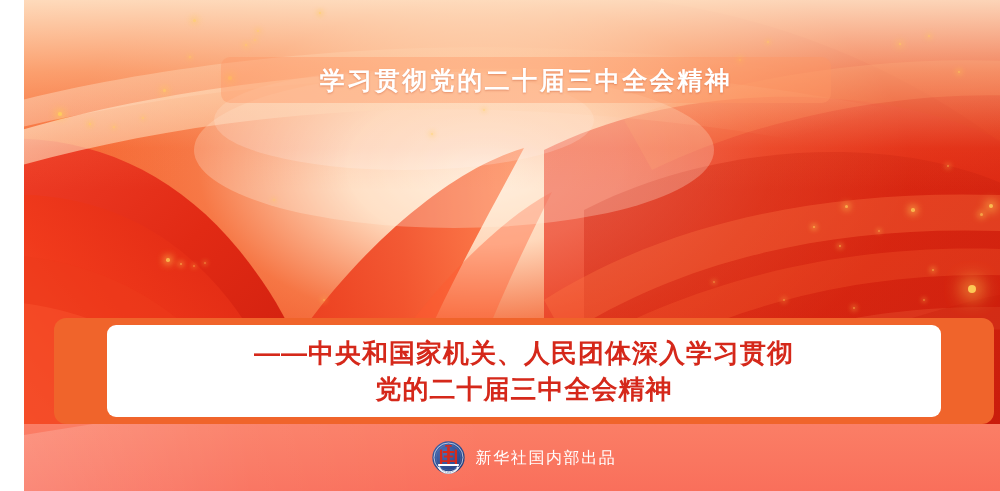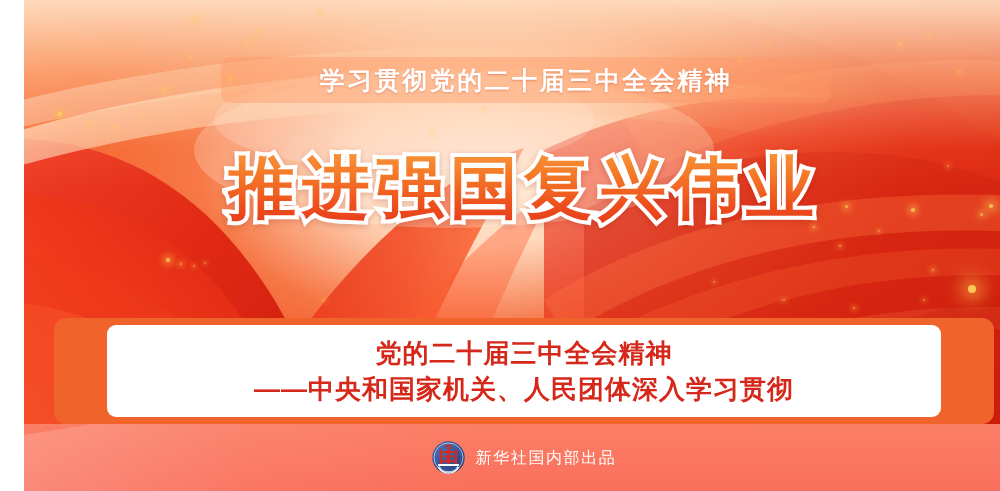--- a/index.html
+++ b/index.html
@@ -248,30 +248,26 @@
       <div class="sp" style="left: 828.8px; top: 306.8px; width: 2.4px; height: 2.4px; opacity: 0.55; background: rgb(255, 210, 90); box-shadow: rgba(255, 200, 80, 0.75) 0px 0px 5.3px 1.9px;"></div>
       <div class="sp" style="left: 249px; top: 199px; width: 2px; height: 2px; opacity: 0.4; background: rgb(255, 210, 90); box-shadow: rgba(255, 200, 80, 0.75) 0px 0px 4.4px 1.6px;"></div>
       <div class="sp" style="left: 298.9px; top: 298.9px; width: 2.2px; height: 2.2px; opacity: 0.45; background: rgb(255, 210, 90); box-shadow: rgba(255, 200, 80, 0.75) 0px 0px 4.8px 1.8px;"></div>
     </div>
 
   <div class="top-banner">
     <span class="top-banner-text">学习贯彻党的二十届三中全会精神</span>
   </div>
 
   <div class="headline">
-    <div class="hl-wrap">
-      <span class="hl-stroke">推进强国复兴伟业</span>
-      <span class="hl-line hl-fill">推进强国复兴伟业</span>
-    </div>
   </div>
 
   <div class="orange-band"></div>
   <div class="subtitle-card">
+    <span class="sub-line">——中央和国家机关、人民团体深入学习贯彻</span>
     <span class="sub-line">党的二十届三中全会精神</span>
-    <span class="sub-line">——中央和国家机关、人民团体深入学习贯彻</span>
   </div>
 
   <div class="footer-strip">
     <div class="footer-sheen"></div>
     <div class="footer-inner">
       <span class="xinhua-logo">
         <svg viewBox="0 0 100 100" width="33" height="33" aria-hidden="true">
           <defs>
             <radialGradient id="gLogoBg" cx="38%" cy="32%" r="78%">
               <stop offset="0%" stop-color="#4A6FB5"></stop>

